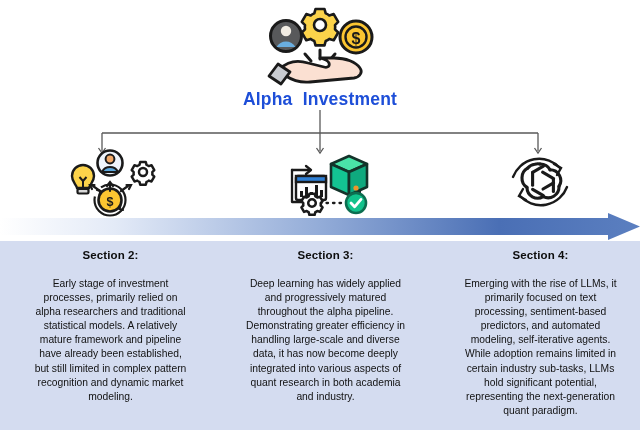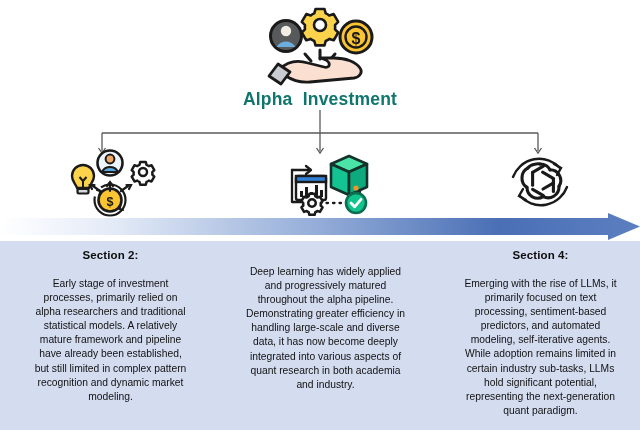--- a/index.html
+++ b/index.html
@@ -19,21 +19,21 @@
     width:140px;height:84px;
   }
 
   
   .title{
     position:absolute;left:0;right:0;top:89px;
     text-align:center;
     font-size:17.5px;
     font-weight:bold;
     letter-spacing:.2px;
-    color:#0f766e;
+    color:#1d4ed8;
     white-space:pre;
   }
 
   
   .connectors{position:absolute;left:0;top:110px;width:640px;height:50px;}
 
   
   .icon-row{position:absolute;left:0;top:146px;width:640px;height:72px;}
   .icon-cell{position:absolute;top:0;width:120px;height:72px;}
   .icon-cell.c1{left:50px;}
@@ -270,20 +270,21 @@
     </svg>
   </div>
 
   <div class="panel">
     <div class="cols">
       <div class="col col1">
         <div class="sec-head">Section 2:</div>
         <div class="sec-body">Early stage of investment processes, primarily relied on alpha researchers and traditional statistical models. A relatively mature framework and pipeline have already been established, but still limited in complex pattern recognition and dynamic market modeling.</div>
       </div>
       <div class="col col2">
+        <div class="sec-head">Section 3:</div>
         <div class="sec-body">Deep learning has widely applied and progressively matured throughout the alpha pipeline. Demonstrating greater efficiency in handling large-scale and diverse data, it has now become deeply integrated into various aspects of quant research in both academia and industry.</div>
       </div>
       <div class="col col3">
         <div class="sec-head">Section 4:</div>
         <div class="sec-body">Emerging with the rise of LLMs, it primarily focused on text processing, sentiment-based predictors, and automated modeling, self-iterative agents. While adoption remains limited in certain industry sub-tasks, LLMs hold significant potential, representing the next-generation quant paradigm.</div>
       </div>
     </div>
   </div>
 
 </div>

